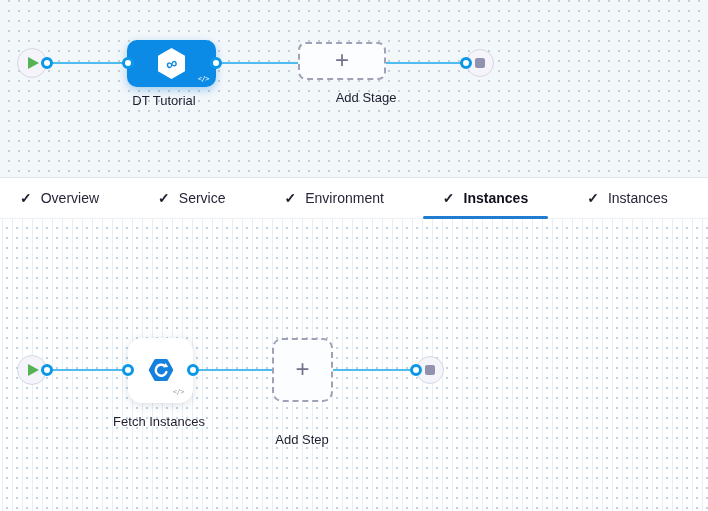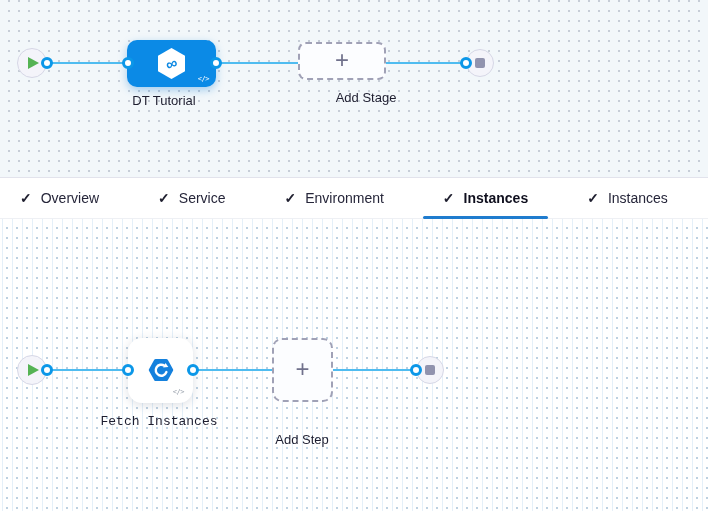--- a/index.html
+++ b/index.html
@@ -136,21 +136,21 @@
     </div>
 
     <div class="step-node" style="top:119px;">
       <svg class="step-icon" width="28" height="28" viewBox="0 0 24 24">
         <polygon points="7.5,4 16.5,4 21,12 16.5,20 7.5,20 3,12" fill="#1581dd" stroke="#1581dd" stroke-width="3" stroke-linejoin="round"></polygon>
         <path d="M15.0,8.4 A4.7,4.7 0 1 0 16.6,13.8" fill="none" stroke="#ffffff" stroke-width="2.1" stroke-linecap="round"></path>
         <path d="M13.9,9.9 L18.3,9.4 L15.9,5.9 Z" fill="#ffffff"></path>
       </svg>
       <span class="code-badge gray">&lt;/&gt;</span>
     </div>
-    <div class="node-label" style="left:159px;top:195px;font-family:Liberation Mono, monospace;">Fetch Instances</div>
+    <div class="node-label" style="left:159px;top:195px;">Fetch Instances</div>
 
     <div class="add-box add-step" style="top:119px;">
       <span class="plus">+</span>
     </div>
     <div class="node-label" style="left:302px;top:193px;margin-top:20px;">Add Step</div>
 
     <div class="terminal end" style="left:416px;top:137px;">
       <div class="stop"></div>
     </div>
 

